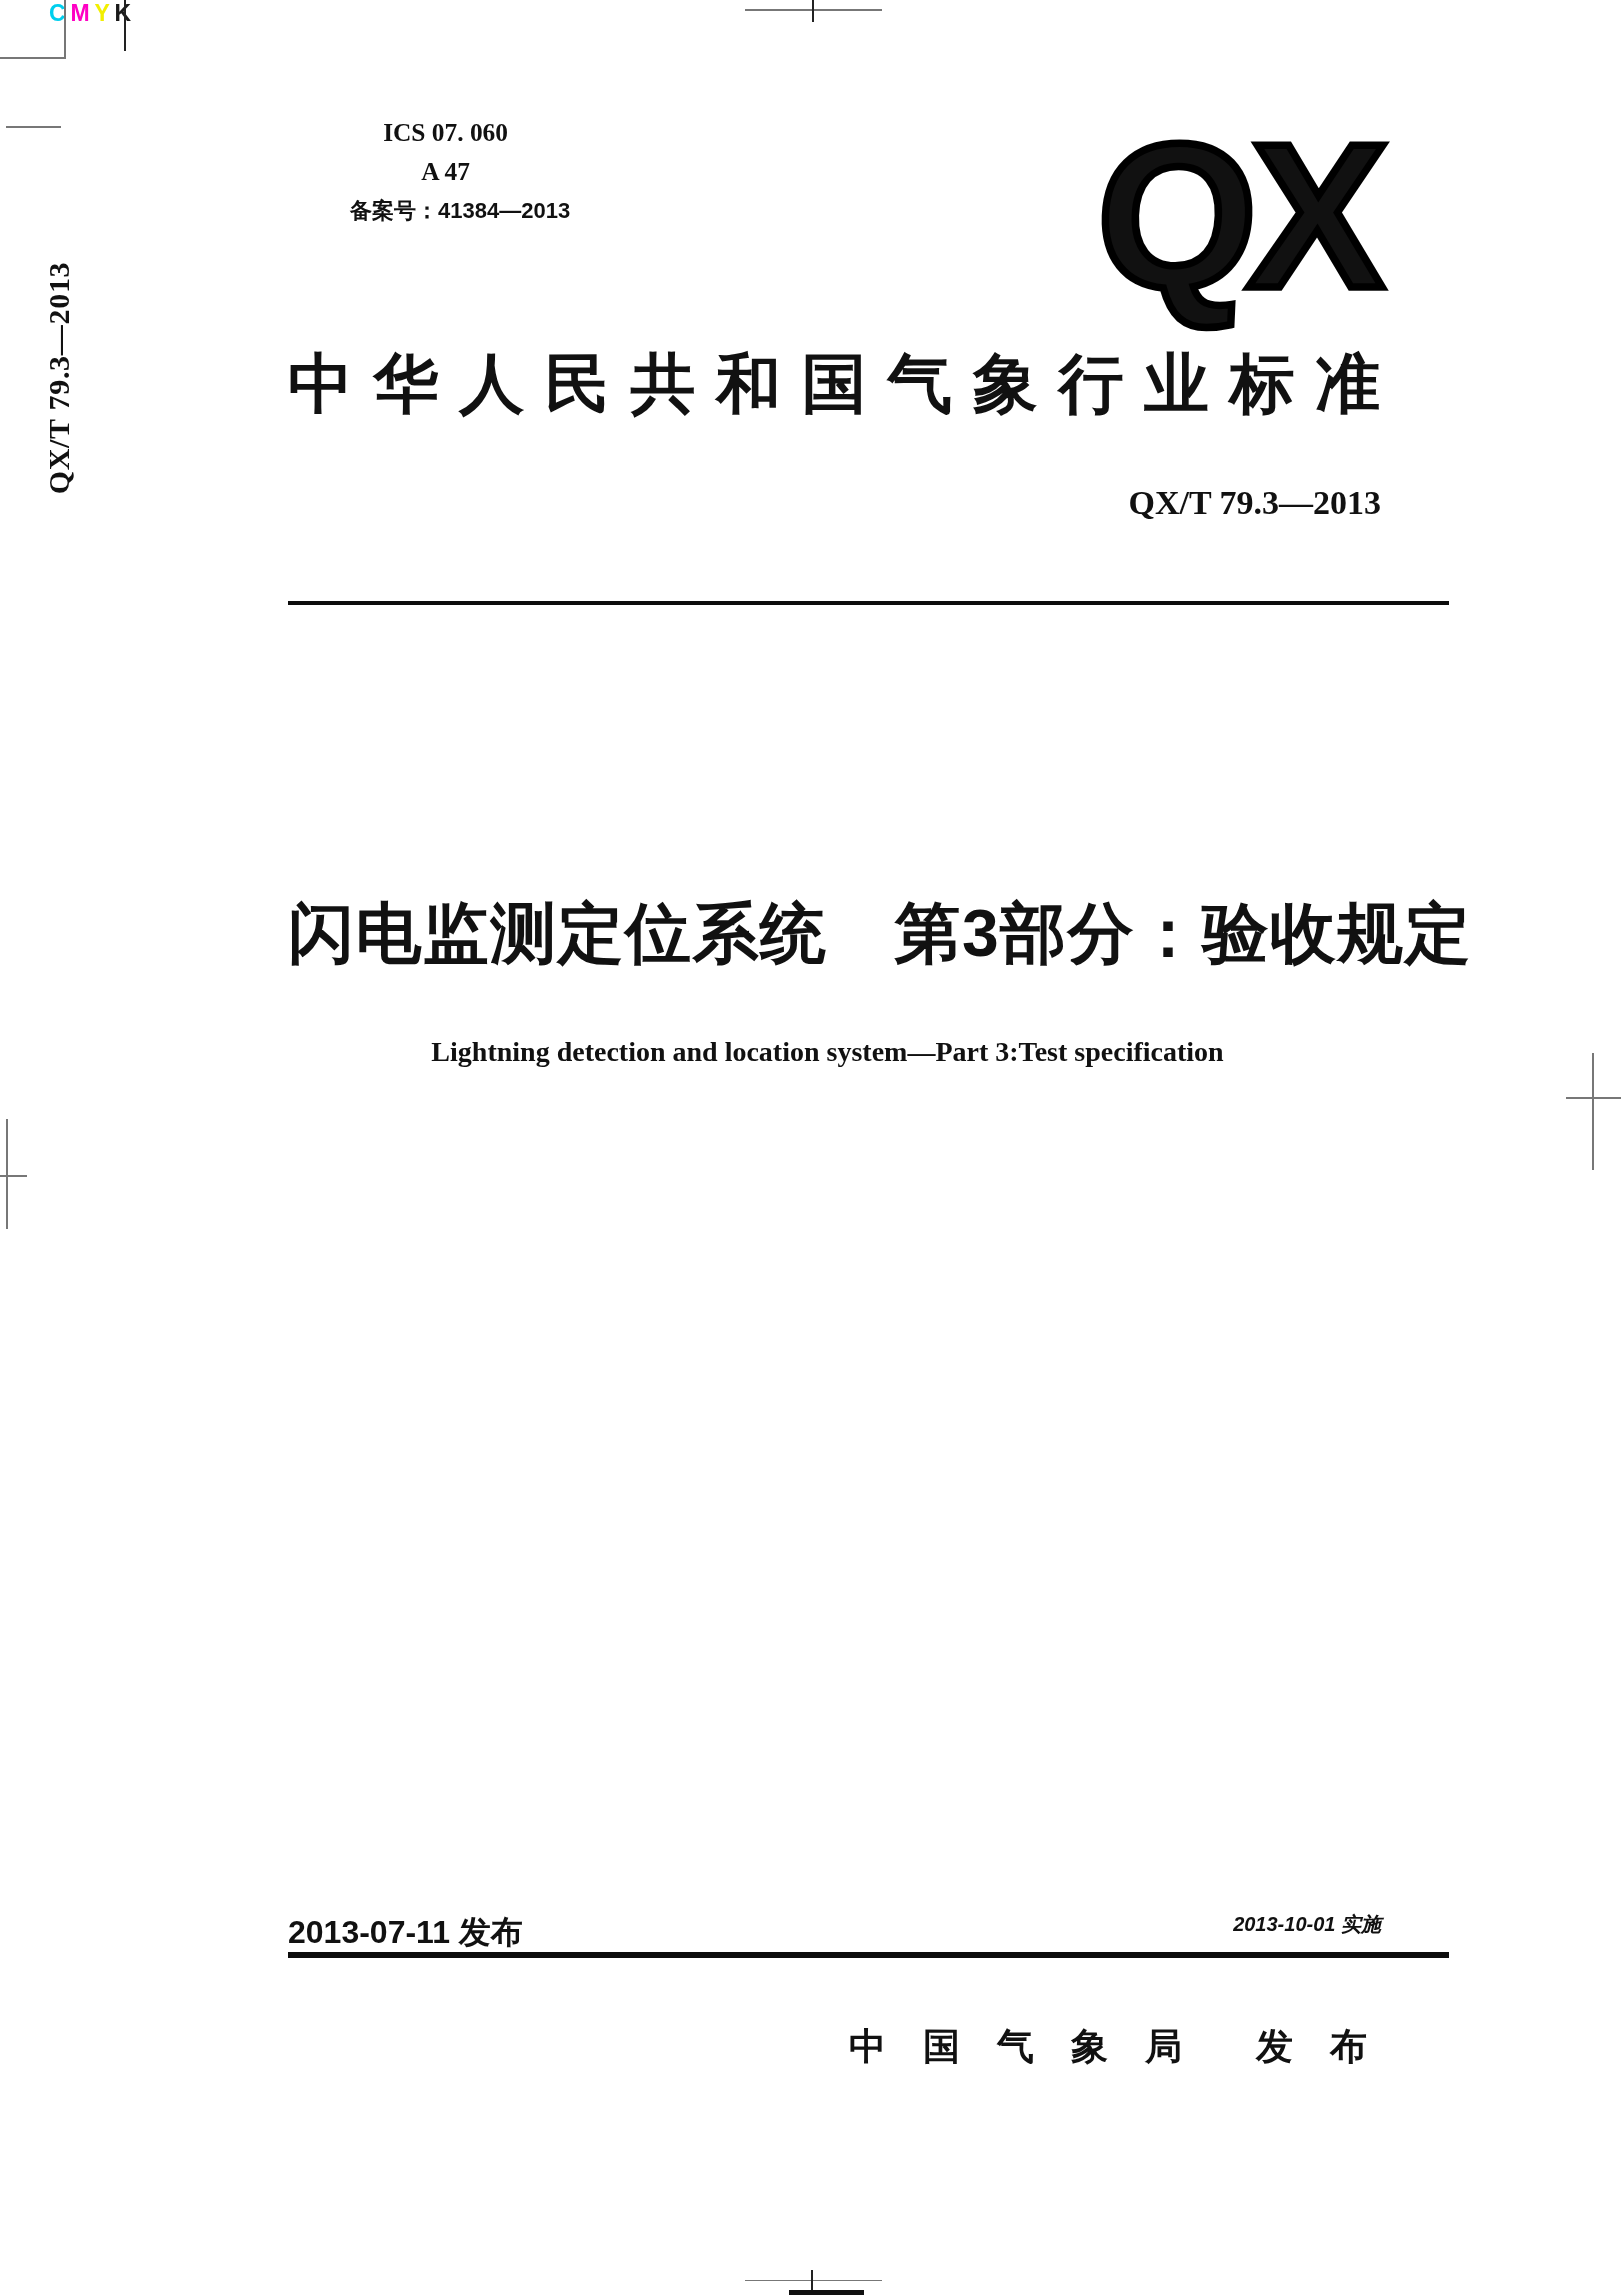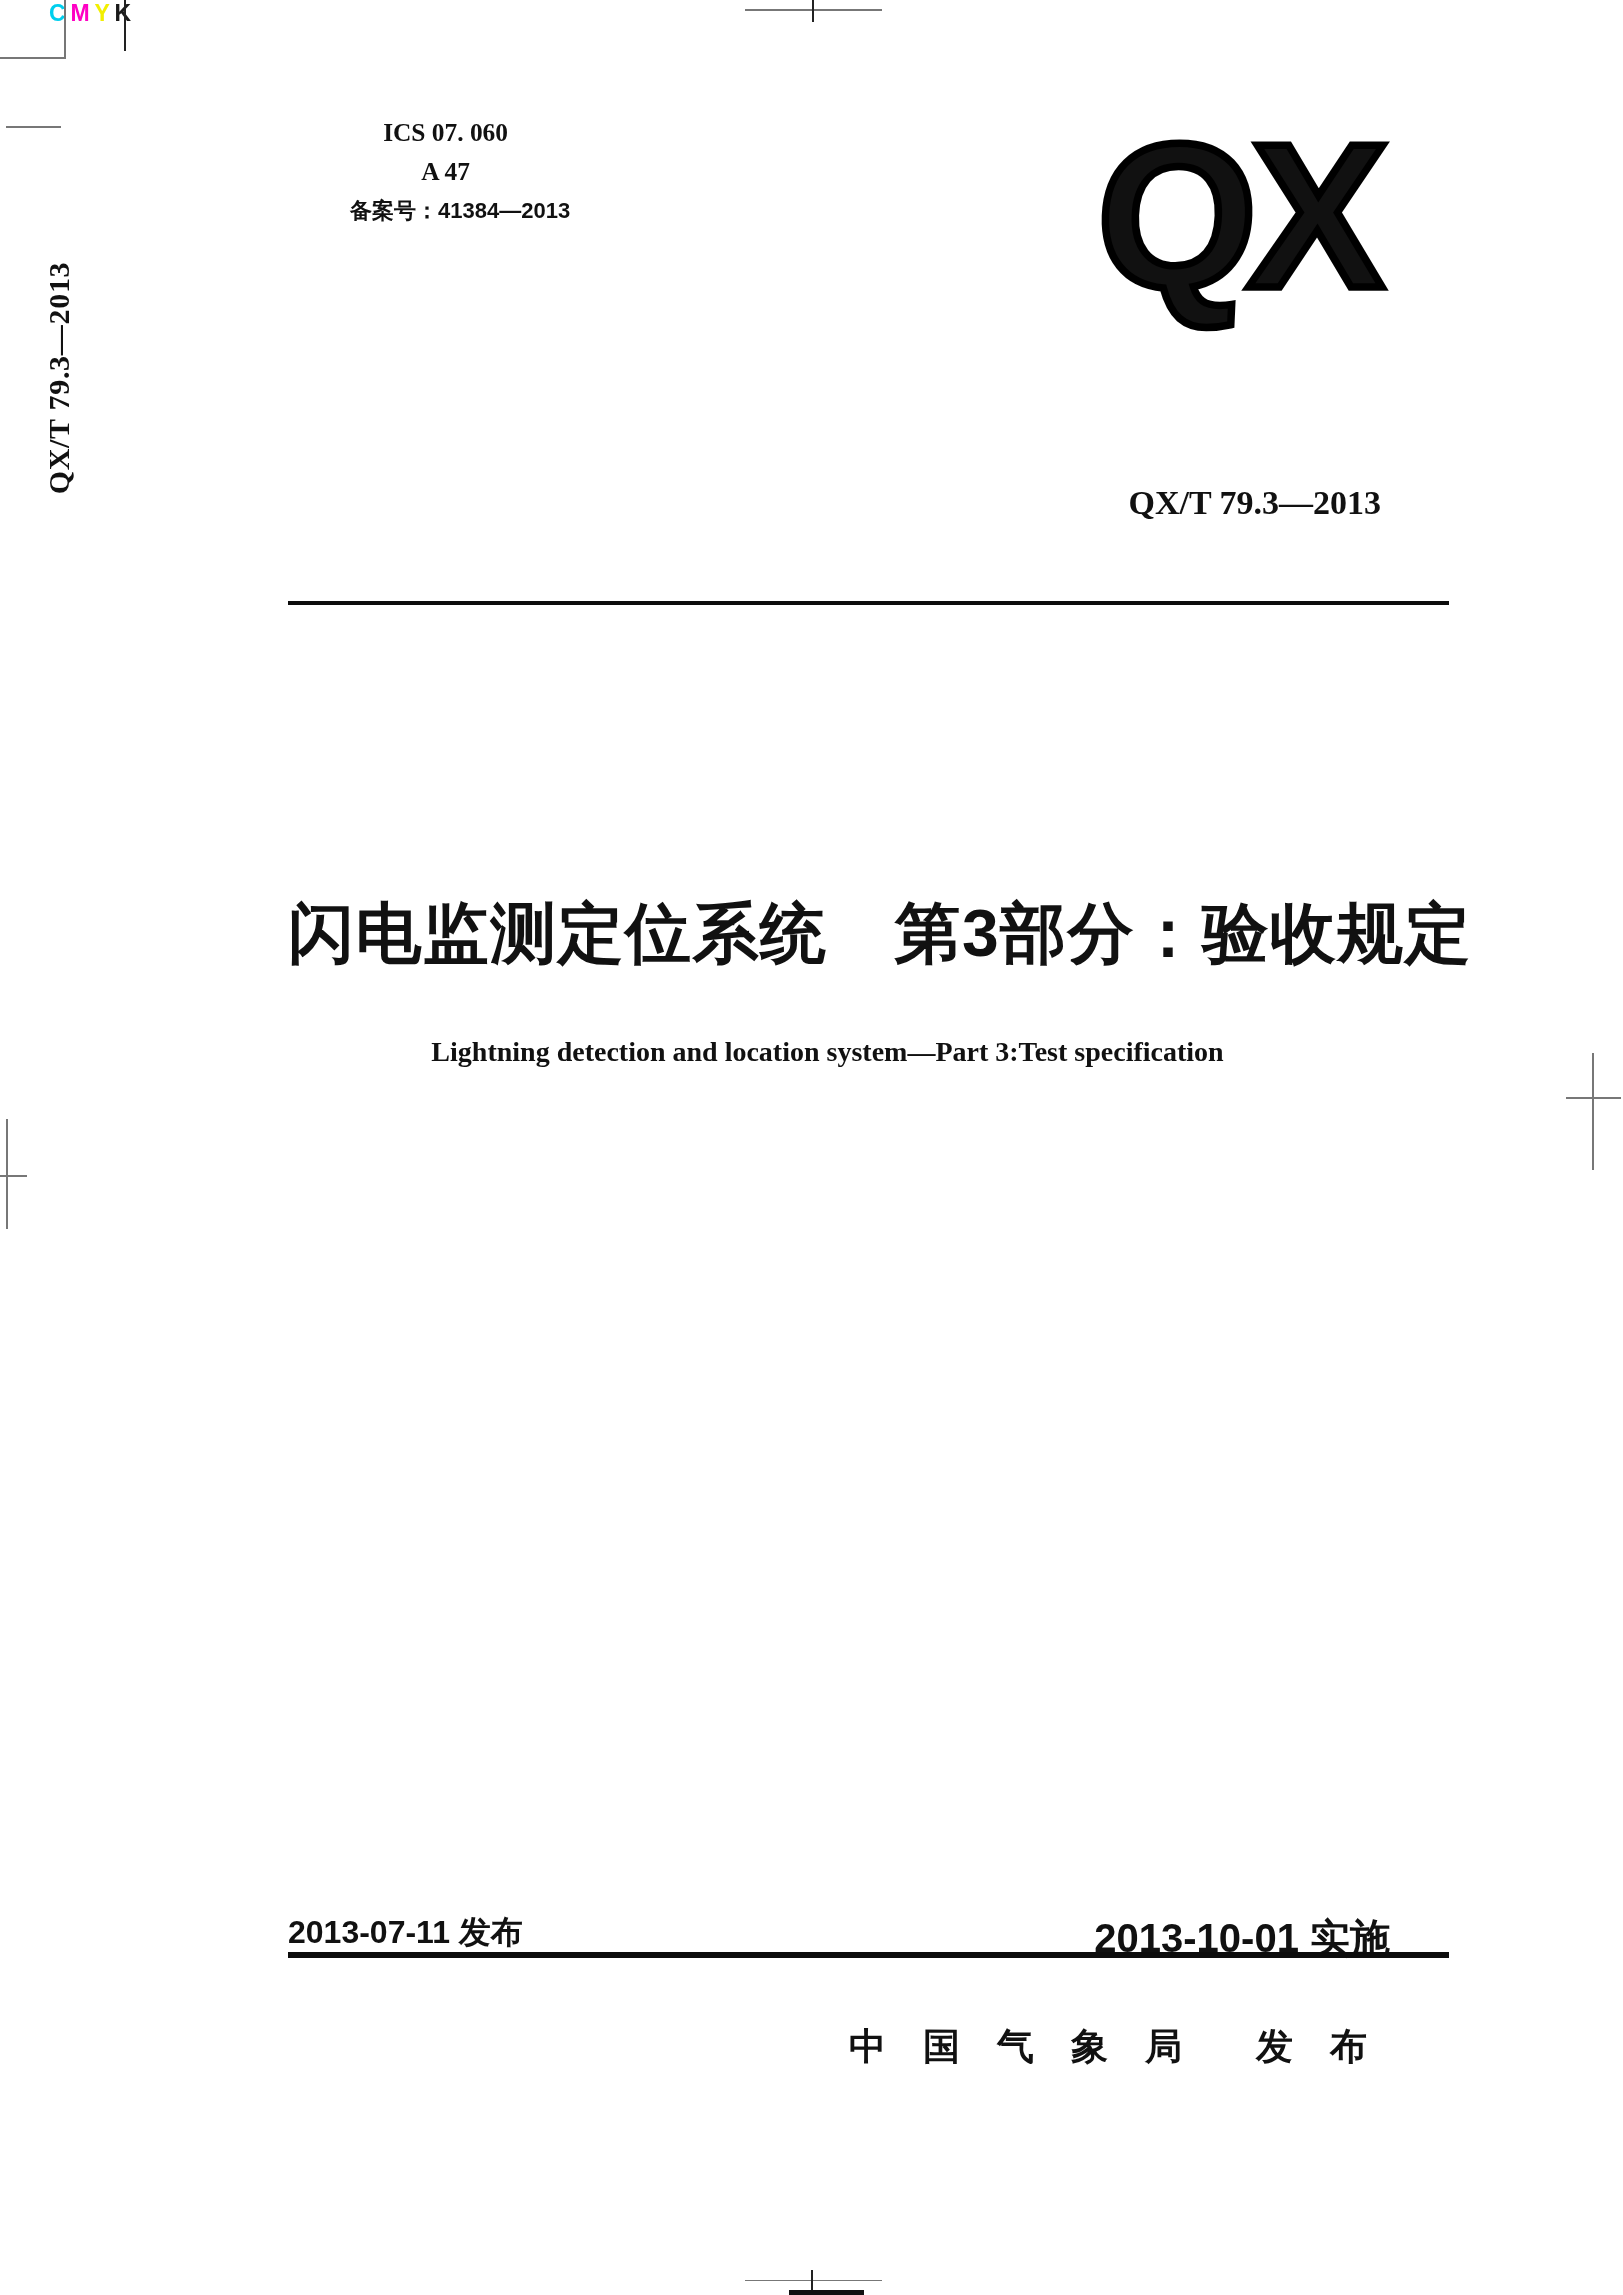--- a/index.html
+++ b/index.html
@@ -66,21 +66,21 @@
     font-size:66px;font-weight:bold;text-align:left;
     letter-spacing:1.4px;white-space:nowrap;
   }
   .title-en{
     position:absolute;left:288px;top:1036px;width:1079px;
     font-size:28px;font-weight:bold;text-align:center;
     font-family:"Liberation Serif","Liberation Sans",serif;
   }
   
   .date-issue{position:absolute;left:288px;top:1911px;font-size:32px;font-weight:bold;}
-  .date-impl{position:absolute;right:234px;top:1911px;font-size:40px;font-weight:bold;}
+  .date-impl{position:absolute;right:243px;top:1911px;font-size:20px;font-weight:bold;font-style:italic;}
   .publisher{
     position:absolute;left:288px;top:2022px;width:1079px;
     font-size:37px;font-weight:bold;text-align:right;white-space:nowrap;
   }
 </style>
 </head>
 <body>
 
 <div class="page">
 
@@ -105,20 +105,21 @@
   <div class="spine">QX/T 79.3—2013</div>
 
   <div class="meta">
     <div>ICS 07. 060</div>
     <div>A 47</div>
     <div class="record">备案号：41384—2013</div>
   </div>
 
   <div class="logo">QX</div>
 
+  <div class="std-title">中华人民共和国气象行业标准</div>
   <div class="doc-no">QX/T 79.3—2013</div>
   <div class="rule rule-top"></div>
 
   <div class="title-zh">闪电监测定位系统　第3部分：验收规定</div>
   <div class="title-en">Lightning detection and location system—Part 3:Test specification</div>
 
   <div class="date-issue">2013-07-11 发布</div>
   <div class="date-impl">2013-10-01 实施</div>
   <div class="rule rule-bottom"></div>
   <div class="publisher">中　国　气　象　局　　发　布</div>

